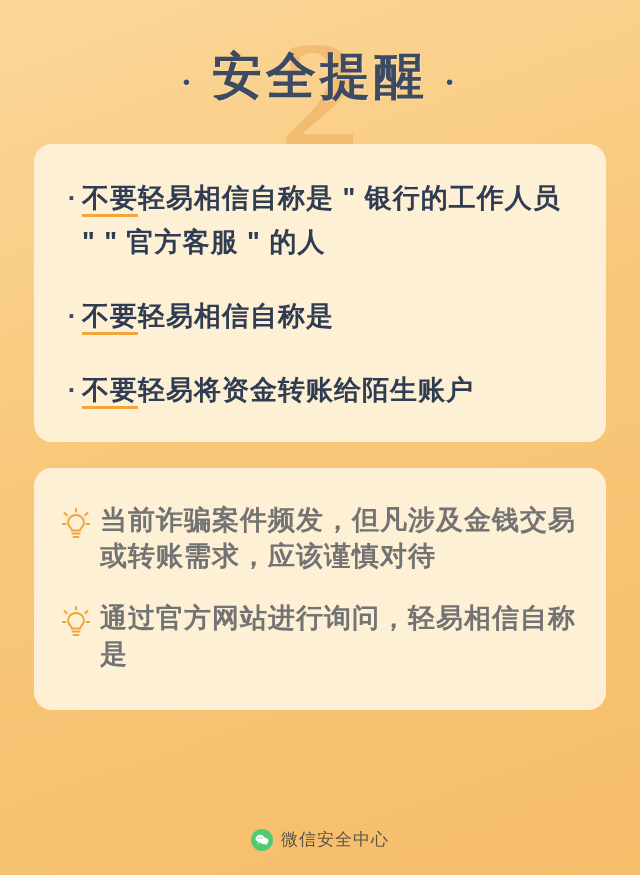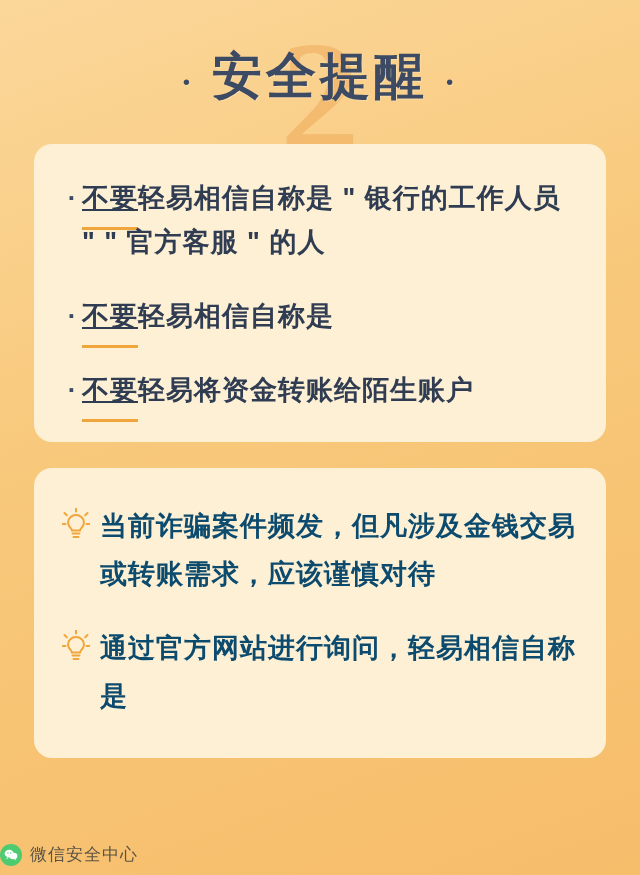--- a/index.html
+++ b/index.html
@@ -84,60 +84,59 @@
   .item-text {
     flex: 1 1 auto;
     font-size: 27px;
     font-weight: bold;
     color: #2f3c52;
     line-height: 44px;
     letter-spacing: 1px;
   }
   .item-text .hl {
     border-bottom: 3px solid #f0a63c;
-    padding-bottom: 14px;
-    text-decoration: underline;
+    padding-bottom: 1px;
   }
   
   .bulb {
     flex: 0 0 auto;
     width: 30px;
     height: 44px;
     margin-right: 8px;
     position: relative;
   }
   .bulb svg {
     position: absolute;
     top: 6px;
     left: 0;
   }
   .tip-text {
     flex: 1 1 auto;
     font-size: 27px;
     font-weight: bold;
-    color: #0c4a6e;
-    line-height: 48px;
+    color: #737373;
+    line-height: 36px;
     letter-spacing: 1px;
   }
   .tip-item {
     display: flex;
     align-items: flex-start;
     margin-bottom: 26px;
   }
   .tip-item:last-child {
     margin-bottom: 0;
   }
   .footer {
     position: absolute;
     left: 0;
     right: 0;
-    bottom: 9px;
+    bottom: 24px;
     display: flex;
     align-items: center;
-    justify-content: flex-start;
+    justify-content: center;
   }
   .footer .wx-logo {
     width: 22px;
     height: 22px;
     border-radius: 50%;
     background: #4ecb71;
     margin-right: 8px;
     display: inline-flex;
     align-items: center;
     justify-content: center;

